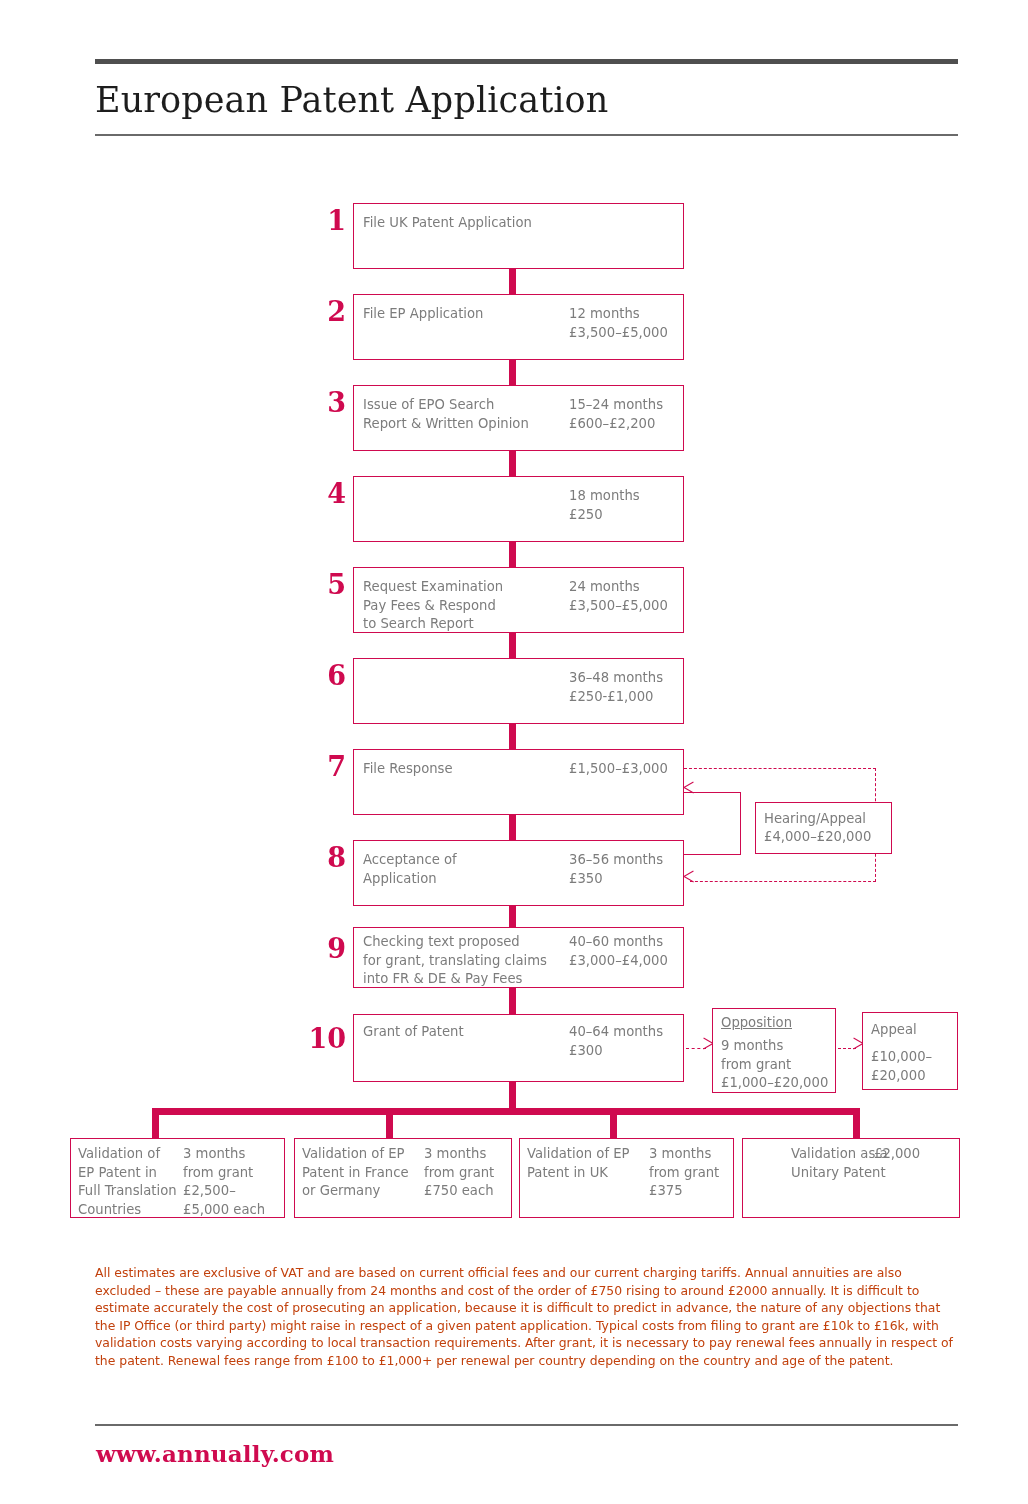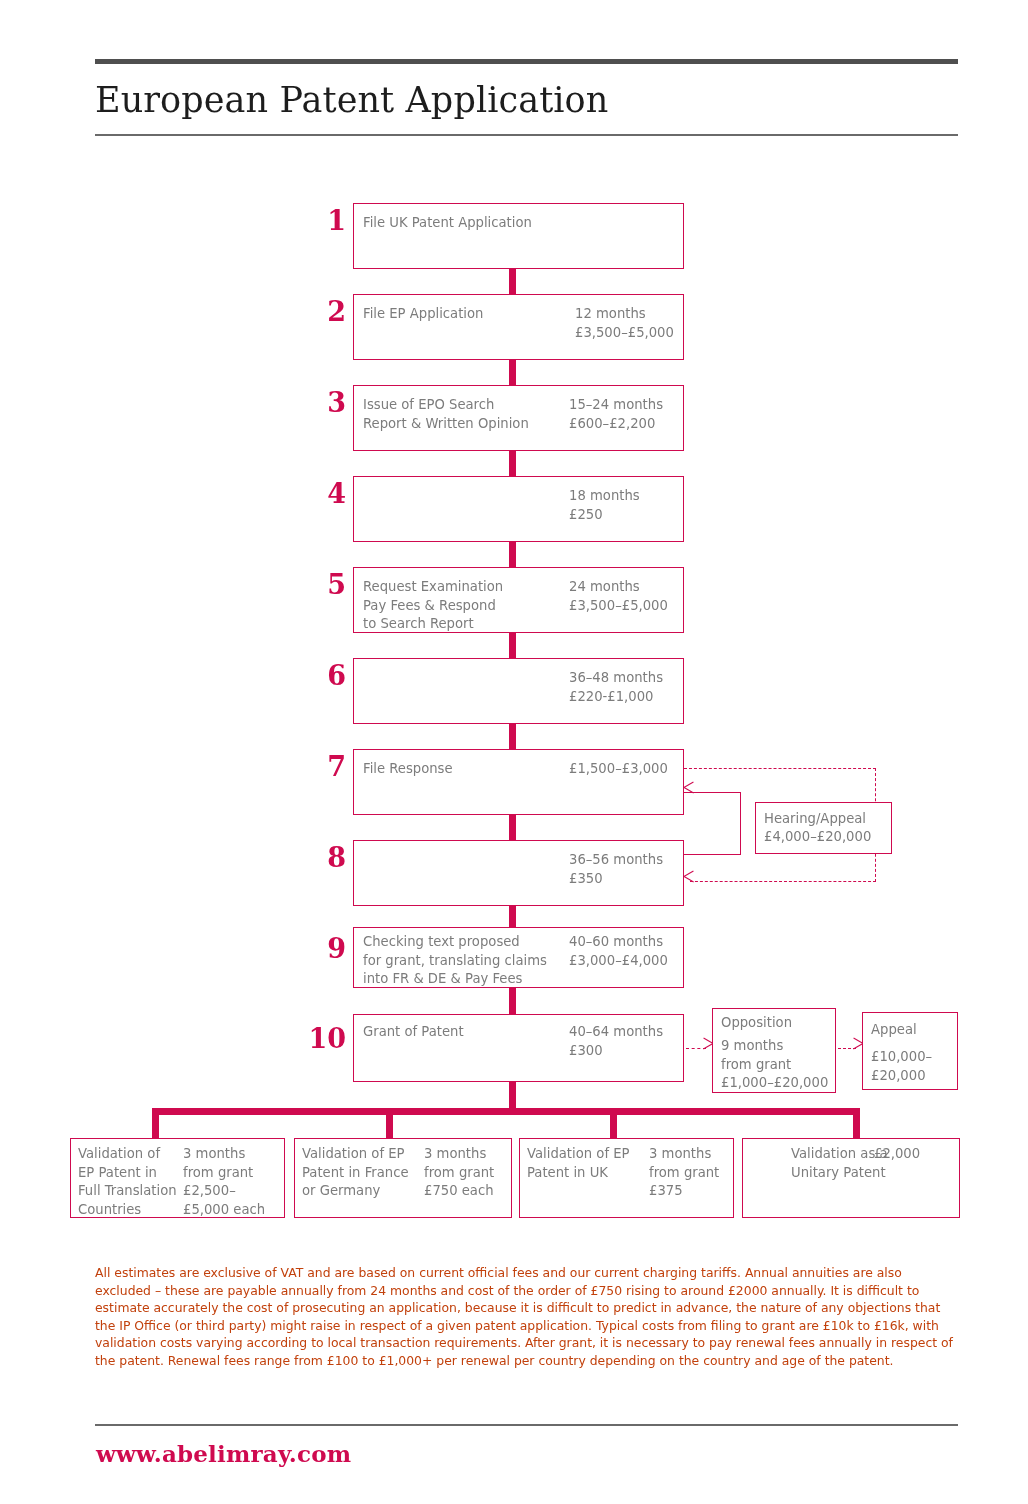--- a/index.html
+++ b/index.html
@@ -87,21 +87,21 @@
   <div class="conn-v" style="left:509px;top:1080px;height:33px;"></div>
 
   <div class="num" style="left:306px;top:207px;">1</div>
   <div class="box" style="left:353px;top:203px;width:331px;height:66px;"></div>
   <div class="btxt" style="left:363px;top:214px;width:205px;">File UK Patent Application</div>
   <div class="bcost" style="left:569px;top:214px;width:115px;"></div>
 
   <div class="num" style="left:306px;top:298px;">2</div>
   <div class="box" style="left:353px;top:294px;width:331px;height:66px;"></div>
   <div class="btxt" style="left:363px;top:305px;width:205px;">File EP Application</div>
-  <div class="bcost" style="left:569px;top:305px;width:115px;margin-left:6px;">12 months
+  <div class="bcost" style="left:569px;top:305px;width:115px;">12 months
 £3,500–£5,000</div>
 
   <div class="num" style="left:306px;top:389px;">3</div>
   <div class="box" style="left:353px;top:385px;width:331px;height:66px;"></div>
   <div class="btxt" style="left:363px;top:396px;width:205px;">Issue of EPO Search
 Report &amp; Written Opinion</div>
   <div class="bcost" style="left:569px;top:396px;width:115px;">15–24 months
 £600–£2,200</div>
 
   <div class="num" style="left:306px;top:480px;">4</div>
@@ -113,29 +113,31 @@
   <div class="box" style="left:353px;top:567px;width:331px;height:66px;"></div>
   <div class="btxt" style="left:363px;top:578px;width:205px;">Request Examination
 Pay Fees &amp; Respond
 to Search Report</div>
   <div class="bcost" style="left:569px;top:578px;width:115px;">24 months
 £3,500–£5,000</div>
 
   <div class="num" style="left:306px;top:662px;">6</div>
   <div class="box" style="left:353px;top:658px;width:331px;height:66px;"></div>
   <div class="bcost" style="left:569px;top:669px;width:115px;">36–48 months
-£220-£1,000</div>
+£250-£1,000</div>
 
   <div class="num" style="left:306px;top:753px;">7</div>
   <div class="box" style="left:353px;top:749px;width:331px;height:66px;"></div>
   <div class="btxt" style="left:363px;top:760px;width:205px;">File Response</div>
   <div class="bcost" style="left:569px;top:760px;width:115px;">£1,500–£3,000</div>
 
   <div class="num" style="left:306px;top:844px;">8</div>
   <div class="box" style="left:353px;top:840px;width:331px;height:66px;"></div>
+  <div class="btxt" style="left:363px;top:851px;width:205px;">Acceptance of
+Application</div>
   <div class="bcost" style="left:569px;top:851px;width:115px;">36–56 months
 £350</div>
 
   <div class="num" style="left:306px;top:935px;">9</div>
   <div class="box" style="left:353px;top:927px;width:331px;height:61px;"></div>
   <div class="btxt" style="left:363px;top:933px;width:210px;">Checking text proposed
 for grant, translating claims
 into FR &amp; DE &amp; Pay Fees</div>
   <div class="bcost" style="left:569px;top:933px;width:115px;">40–60 months
 £3,000–£4,000</div>
@@ -164,21 +166,21 @@
   <div class="btxt" style="left:764px;top:810px;width:125px;">Hearing/Appeal</div>
   <div class="bcost" style="left:764px;top:828px;width:125px;">£4,000–£20,000</div>
 
   <div class="dash-h" style="left:686px;top:1048px;width:20px;"></div>
   <div class="chev" style="left:703px;top:1043px;">
     <i style="transform:rotate(-30deg);transform-origin:100% 50%;left:-1px;"></i>
     <i style="transform:rotate(30deg);transform-origin:100% 50%;left:-1px;"></i>
   </div>
 
   <div class="box" style="left:712px;top:1008px;width:124px;height:85px;"></div>
-  <div class="btxt" style="left:721px;top:1014px;width:110px;">Opposition</div>
+  <div class="btxt" style="left:721px;top:1014px;width:110px;text-decoration:underline;">Opposition</div>
   <div class="bcost" style="left:721px;top:1037px;width:112px;">9 months
 from grant
 £1,000–£20,000</div>
 
   <div class="dash-h" style="left:838px;top:1048px;width:18px;"></div>
   <div class="chev" style="left:853px;top:1043px;">
     <i style="transform:rotate(-30deg);transform-origin:100% 50%;left:-1px;"></i>
     <i style="transform:rotate(30deg);transform-origin:100% 50%;left:-1px;"></i>
   </div>
 
@@ -219,15 +221,15 @@
 £375</div>
 
   <div class="box" style="left:742px;top:1138px;width:218px;height:80px;"></div>
   <div class="btxt" style="left:751px;top:1145px;width:115px;margin-left:40px;">Validation as a
 Unitary Patent</div>
   <div class="bcost" style="left:874px;top:1145px;width:85px;">£2,000</div>
 
   <div class="note">All estimates are exclusive of VAT and are based on current official fees and our current charging tariffs. Annual annuities are also excluded – these are payable annually from 24 months and cost of the order of £750 rising to around £2000 annually. It is difficult to estimate accurately the cost of prosecuting an application, because it is difficult to predict in advance, the nature of any objections that the IP Office (or third party) might raise in respect of a given patent application. Typical costs from filing to grant are £10k to £16k, with validation costs varying according to local transaction requirements. After grant, it is necessary to pay renewal fees annually in respect of the patent. Renewal fees range from £100 to £1,000+ per renewal per country depending on the country and age of the patent.</div>
 
   <div class="rule-foot"></div>
-  <div class="footer-url">www.abelimray.com</div>
+  <div class="footer-url">www.annually.com</div>
 
 </div>
 
 </body></html>

